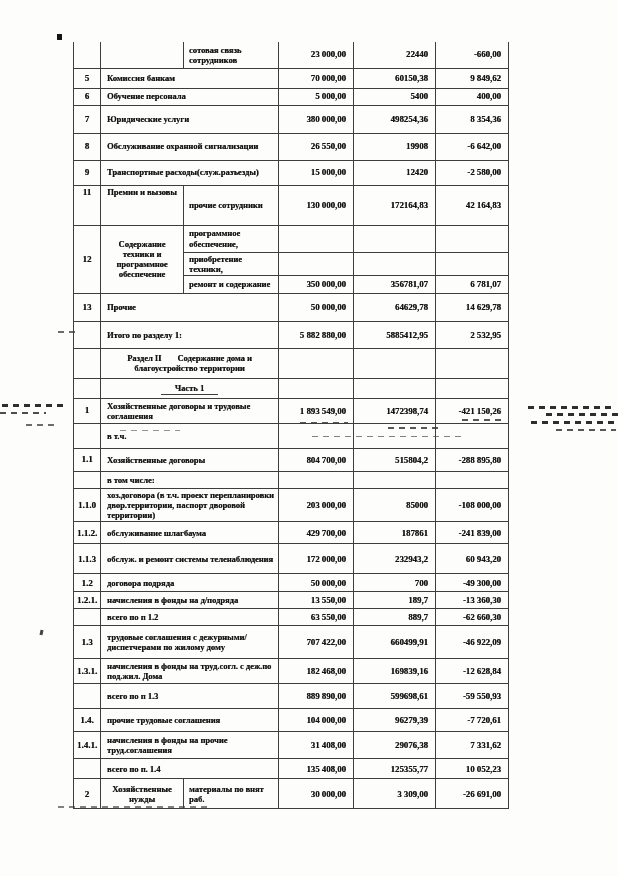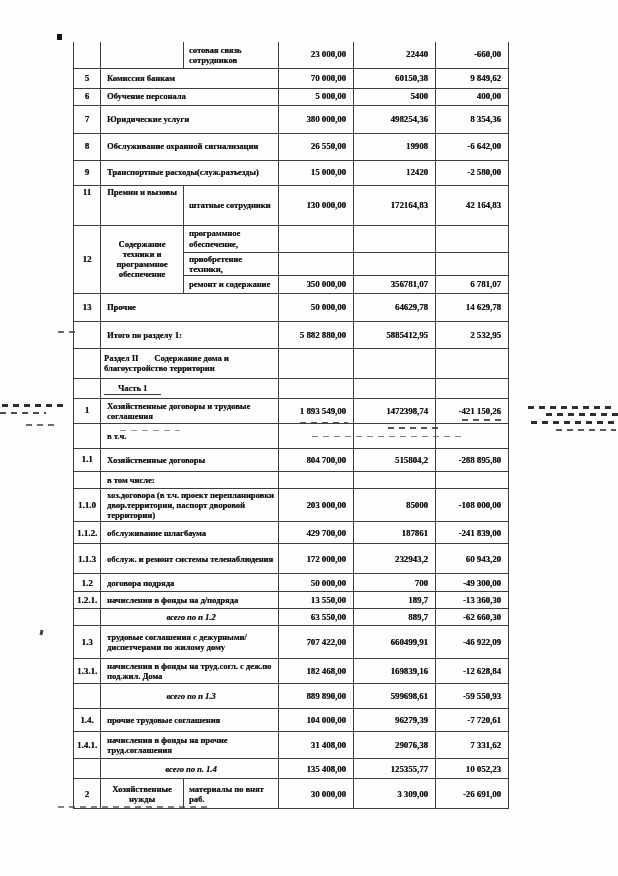--- a/index.html
+++ b/index.html
@@ -17,22 +17,22 @@
     font-size:8.5px;font-weight:bold;line-height:1.2;
     vertical-align:middle;overflow:hidden;
     text-shadow:0.3px 0 0 rgba(20,20,20,.75);
   }
   tr.notop td{border-top:none;margin-top:47px;}
   td.num{text-align:center;font-size:9px;}
   td.cat{text-align:center;}
   td.sub{padding-left:5px;}
   td.lbl{padding-left:6px;}
   td.amt{text-align:right;font-size:8.8px;padding-right:7px;white-space:nowrap;}
-  td.ctr{text-align:left;}
-  .it{font-style:italic;text-align:center;}
+  td.ctr{text-align:center;}
+  .it{}
   .gap{display:inline-block;width:16px;}
   .uline{border-bottom:1px solid #3d3d3d;padding:0 14px 1px 14px;}
   
   .art{position:absolute;}
   .dash{background:repeating-linear-gradient(90deg,#2e2e2e 0 6px,rgba(0,0,0,0) 6px 11px);}
   .solidart{background:#151515;}
 </style>
 </head>
 <body>
 
@@ -111,21 +111,21 @@
         <td class="num">9</td>
         <td class="lbl" colspan="2">Транспортные расходы(служ.разъезды)</td>
         <td class="amt">15 000,00</td>
         <td class="amt">12420</td>
         <td class="amt">-2 580,00</td>
       </tr>
 
       <tr style="height:40px">
         <td class="num" style="vertical-align:top">11</td>
         <td class="cat" style="vertical-align:top">Премии и вызовы</td>
-        <td class="sub">штатные сотрудники</td>
+        <td class="sub">прочие сотрудники</td>
         <td class="amt">130 000,00</td>
         <td class="amt">172164,83</td>
         <td class="amt">42 164,83</td>
       </tr>
 
       <tr style="height:27px">
         <td class="num" rowspan="3">12</td>
         <td class="cat" rowspan="3">Содержание техники и программное обеспечение</td>
         <td class="sub">программное обеспечение,</td>
         <td class="amt"></td>

